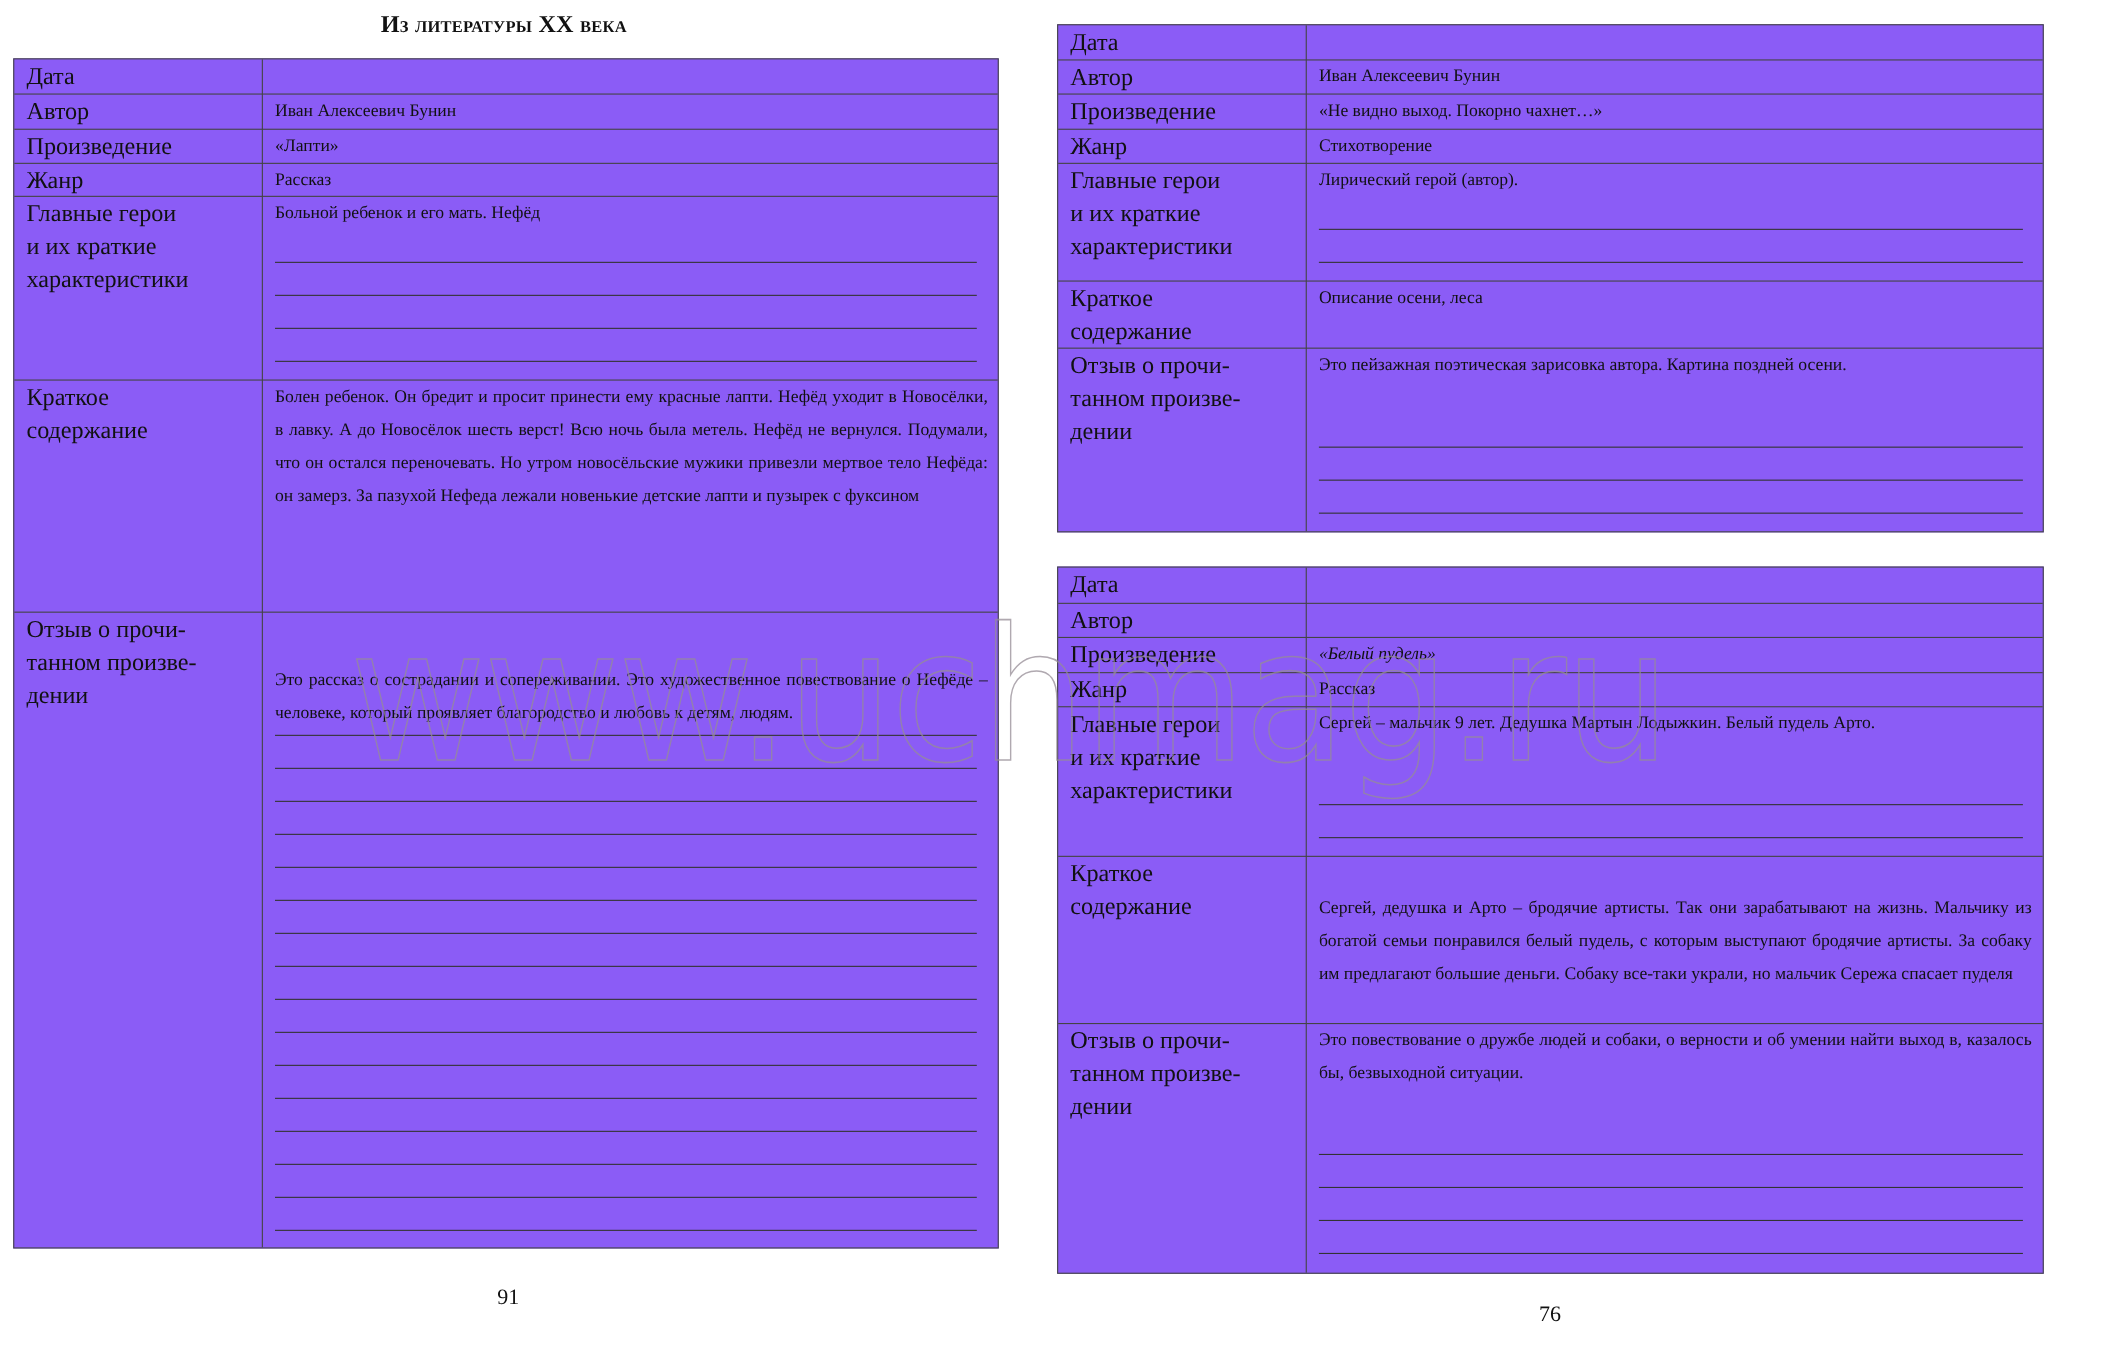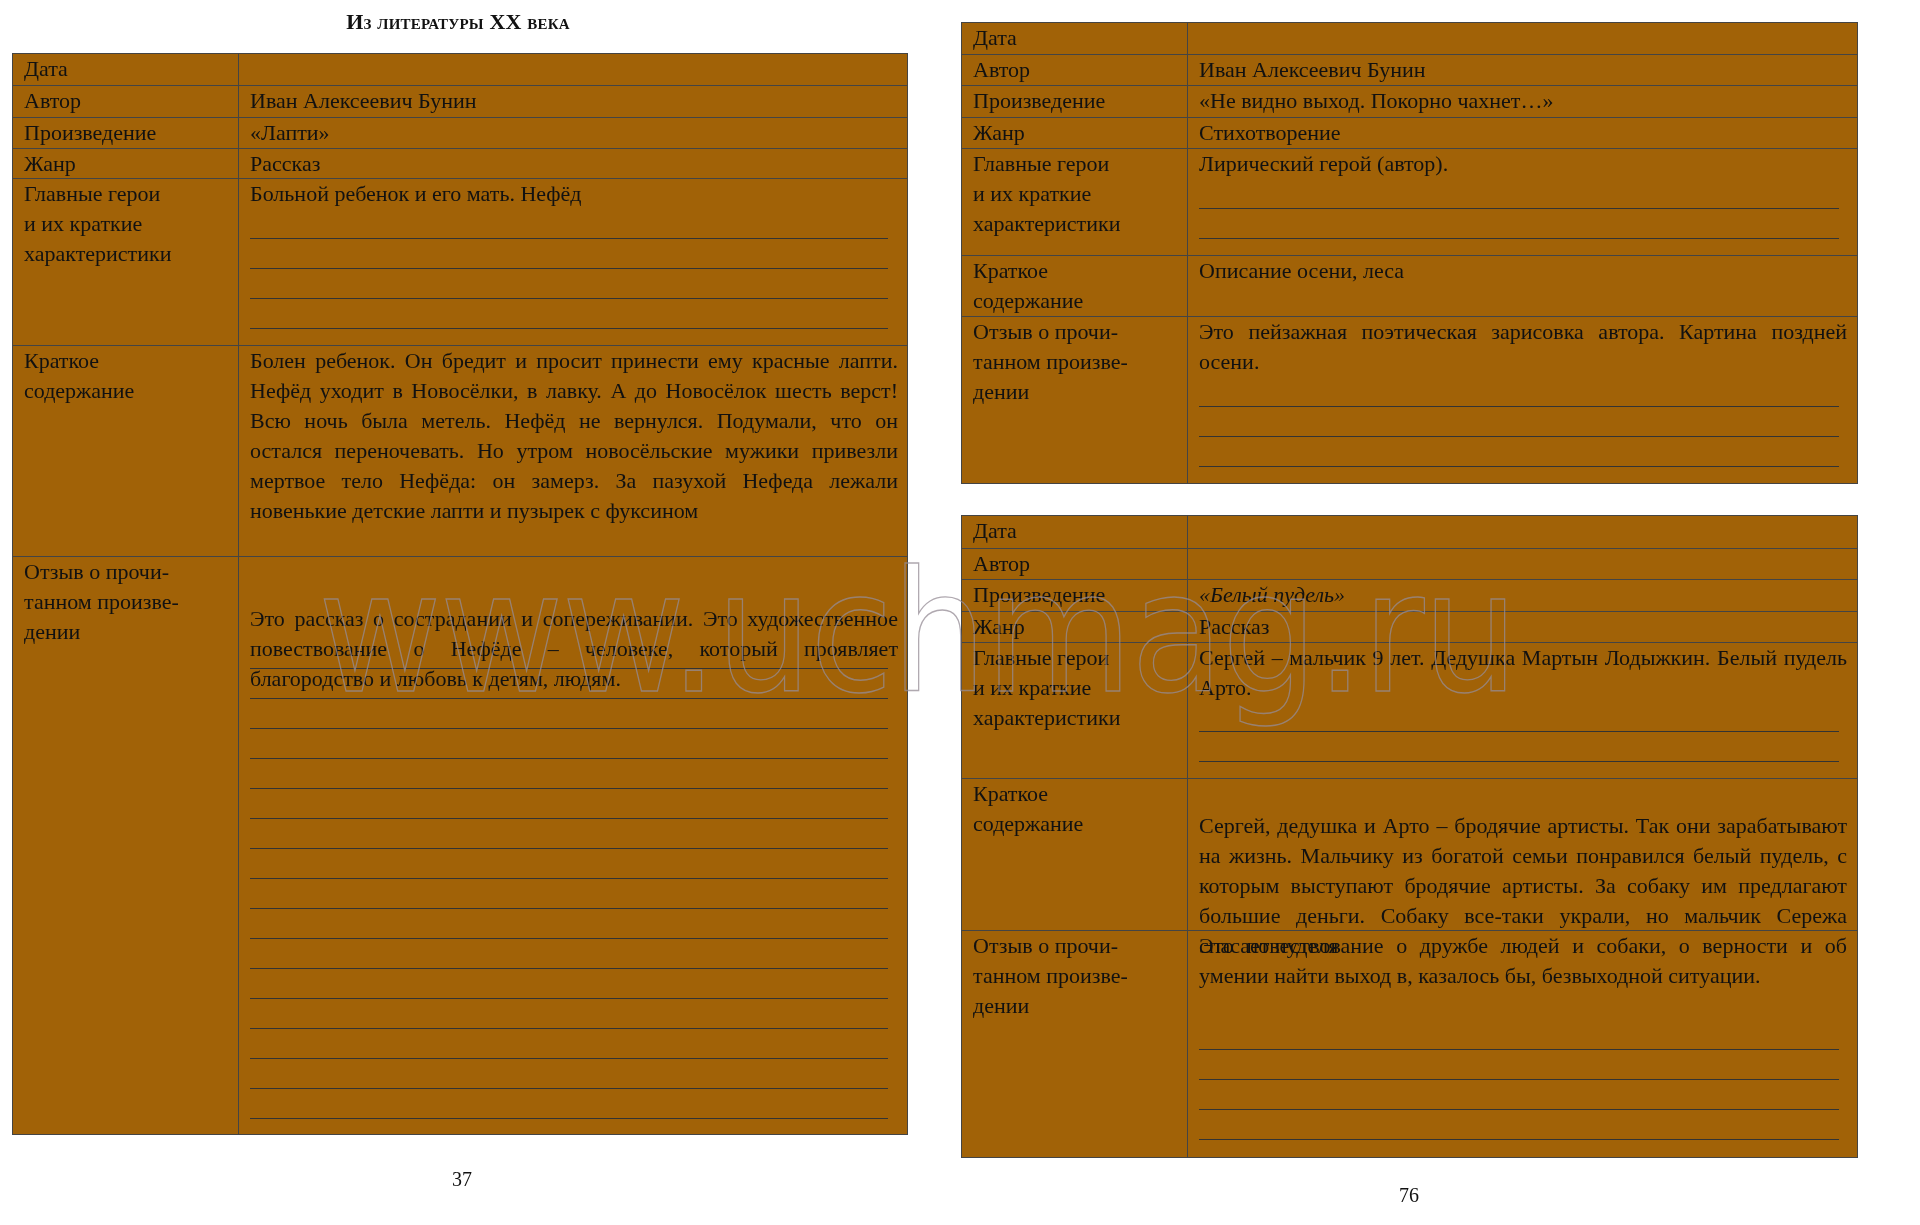--- a/index.html
+++ b/index.html
@@ -7,37 +7,37 @@
     width: 1920px; height: 1225px; position: relative; overflow: hidden;
     background: #ffffff; color: #111;
     font-family: "Liberation Serif", "DejaVu Serif", serif;
   }
   .title {
     position: absolute; left: 240px; top: 9px; width: 436px; text-align: center;
     font-weight: bold; font-size: 22px; font-variant: small-caps; letter-spacing: 0.2px;
     color: #111;
   }
   .card {
-    position: absolute; border: 1.6px solid #444; box-sizing: border-box; background: #a16207;
+    position: absolute; border: 1.6px solid #444; box-sizing: border-box; background: #8b5cf6;
   }
   .row {
     position: absolute; left: 0; right: 0; box-sizing: border-box;
     border-top: 1.6px solid #444;
   }
   .row.first { border-top: none; }
   .col-divider {
     position: absolute; top: 0; bottom: 0; width: 0; border-left: 1.6px solid #444;
   }
   .label {
     position: absolute; left: 11px; top: 0; width: 210px;
     font-size: 22px; line-height: 30px; white-space: pre-line;
   }
   .value {
     position: absolute; top: 0;
-    font-size: 22px; line-height: 30px; text-align: justify; text-align-last: left;
+    font-size: 16px; line-height: 30px; text-align: justify; text-align-last: left;
     hyphens: manual;
   }
   .rule {
     position: absolute; height: 0; border-top: 1.6px solid #333;
   }
   .pagenum {
     position: absolute; font-size: 20px; color: #111;
   }
   .watermark {
     position: absolute; left: 318px; top: 548px; width: 1340px;
@@ -105,21 +105,21 @@
       <div class="rule" style="left: 237px; width: 638px; top: 381px;"></div>
       <div class="rule" style="left: 237px; width: 638px; top: 411px;"></div>
       <div class="rule" style="left: 237px; width: 638px; top: 441px;"></div>
       <div class="rule" style="left: 237px; width: 638px; top: 471px;"></div>
       <div class="rule" style="left: 237px; width: 638px; top: 501px;"></div>
       <div class="rule" style="left: 237px; width: 638px; top: 531px;"></div>
       <div class="rule" style="left: 237px; width: 638px; top: 561px;"></div>
     </div>
 </div>
 
-<div class="pagenum" style="left:452px; top:1168px;">37</div>
+<div class="pagenum" style="left:452px; top:1168px;">91</div>
 
 <div class="card" style="left:961px; top:22px; width:897px; height:462px;">
   <div class="col-divider" style="left:225px;"></div>
 
   <div class="row first" style="top:0; height:31px;">
     <div class="label">Дата</div>
     <div class="value" style="left:237px; width:648px;"></div>
   </div>
   <div class="row" style="top:31px; height:31px;">
     <div class="label">Автор</div>

